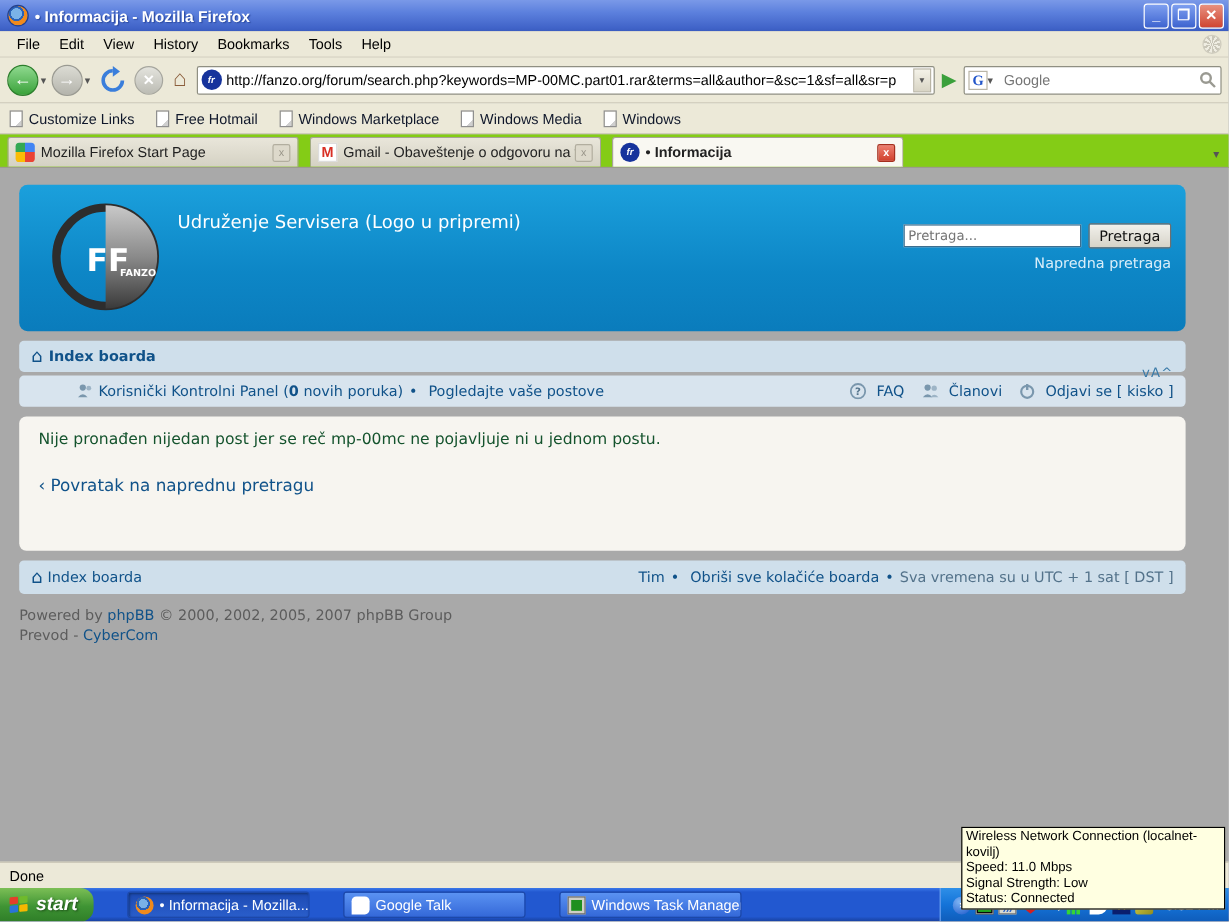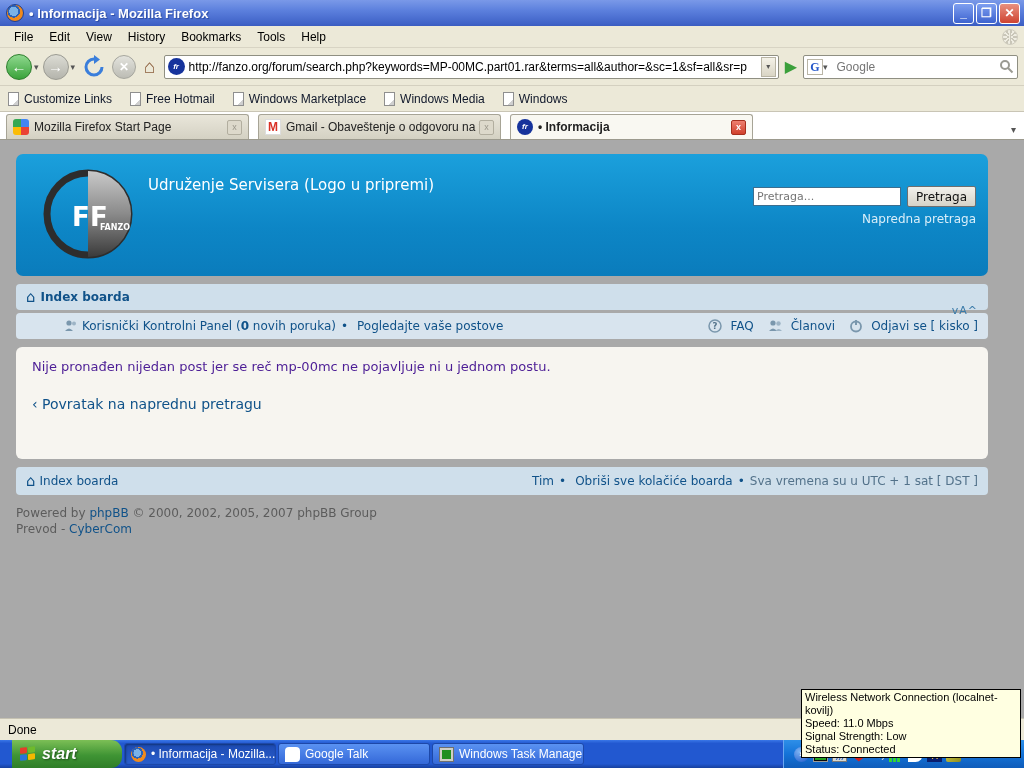--- a/index.html
+++ b/index.html
@@ -53,21 +53,21 @@
     text-align:center; line-height:15px; font-family:"Liberation Serif",serif; background:#fff; }
   .searchbox input { flex:1; border:none; outline:none; font-size:12px; color:#9a9a9a; background:transparent; padding-left:5px;}
 
   
   .bookbar { position:absolute; top:86px; left:0; width:1024px; height:26px; background:#ece9d8;
     display:flex; align-items:center; padding:0 8px; gap:18px; border-bottom:1px solid #c9c5b5; }
   .bkitem { display:flex; align-items:center; gap:5px; font-size:12px; color:#0f172a; }
   .pageicon { width:11px; height:14px; background:linear-gradient(135deg,#fff 75%, #cfcfcf 76%); border:1px solid #8f8f8f; }
 
   
-  .tabstrip { position:absolute; top:112px; left:0; width:1024px; height:28px; background:#ffffff;
+  .tabstrip { position:absolute; top:112px; left:0; width:1024px; height:28px; background:#84cc16;
     display:flex; align-items:flex-end; padding:3px 4px 0 6px; border-bottom:1px solid #9c9a8e; }
   .tab { width:243px; height:25px; display:flex; align-items:center; padding:0 6px; margin-right:9px;
     background:linear-gradient(180deg,#e9e6da,#d4d1c3); border:1px solid #a7a496; border-bottom:none;
     border-radius:3px 3px 0 0; font-size:12px; color:#222; }
   .tab.active { background:#f9f8f2; font-weight:bold; }
   .tab .lbl { flex:1; white-space:nowrap; overflow:hidden; }
   .tabclose { width:15px; height:15px; border-radius:2px; border:1px solid #b2ae9f; background:#ddd9cb;
     color:#9a968a; font-size:9px; line-height:13px; text-align:center; }
   .tabclose.red { background:linear-gradient(180deg,#ee8070,#d0402c); border-color:#a52f1e; color:#fff; font-weight:bold; }
   .ticon { width:16px; height:16px; margin-right:5px; flex:0 0 auto; }
@@ -98,21 +98,21 @@
   .crumb { font-weight:bold; margin-left:5px; }
   .spacer { flex:1; }
   .fontwidget { color:#3a7aa8; font-size:11px; letter-spacing:1px;margin-top:27px; }
   .navlink { color:#105289; margin-left:4px; }
   .navsep { color:#105289; margin:0 5px; }
   .righticons { display:flex; align-items:center; gap:4px; margin-left:14px; }
   .homeglyph { color:#105289; font-size:15px; line-height:16px; }
 
   .panel { background:#f7f5f0; border-radius:6px; margin-top:8px; padding:12px 16px 16px; min-height:112px; }
   .panel h2 { font-size:17px; font-weight:normal; color:#2d7091; padding-bottom:7px; border-bottom:1px solid #d2cec4; margin-bottom:14px; }
-  .panel .msg { font-size:13px; color:#4c1d95; margin-bottom:20px; }
+  .panel .msg { font-size:13px; color:#14532d; margin-bottom:20px; }
   .backlink { font-size:14px; color:#105289; }
 
   .footerbar { height:28px; background:#cfdfeb; border-radius:4px; display:flex; align-items:center;
     padding:0 10px; margin-top:8px; font-size:12px; color:#105289; }
   .plainfoot { color:#53728a; }
   .copyright { text-align:left; font-size:12px; color:#5c5c5c; margin-top:10px; line-height:16px; }
   .copyright a, .bluelink { color:#105289; text-decoration:none; }
 
   
   .statusbar { position:absolute; top:718px; left:0; width:1024px; height:22px; background:#ece9d8;
@@ -120,27 +120,27 @@
     font-family:"Liberation Sans",sans-serif; }
 
   
   .tooltip { position:absolute; left:801px; top:689px; width:220px; background:#ffffe1; border:1px solid #000;
     font-size:11px; line-height:13px; color:#000; padding:1px 3px; z-index:60; font-family:"Liberation Sans",sans-serif; }
 
   
   .taskbar { position:absolute; top:740px; left:0; width:1024px; height:28px;
     background:linear-gradient(180deg,#3a77e8 0%,#2258d0 12%,#2258d0 85%,#17409e 100%);
     display:flex; align-items:center; }
-  .startbtn { height:28px; width:110px; border-radius:0 11px 11px 0;
+  .startbtn { height:28px; width:78px; border-radius:0 11px 11px 0;
     background:linear-gradient(180deg,#7cbf56 0%,#3f9434 55%,#2f7e28 100%);
     display:flex; align-items:center; gap:6px; padding-left:8px;
-    color:#fff; font-size:16px; font-weight:bold; font-style:italic; text-shadow:1px 1px 2px #1d4d18;margin-left:12px; }
+    color:#fff; font-size:16px; font-weight:bold; font-style:italic; text-shadow:1px 1px 2px #1d4d18; }
   .flag { width:16px; height:15px; display:grid; grid-template-columns:7px 7px; grid-template-rows:6px 6px; gap:1px; transform:skewY(-6deg); }
   .flag i { display:block; border-radius:1px; }
-  .taskbtn { height:22px; width:152px; margin-left:2px; border-radius:3px; display:flex; align-items:center; gap:5px;
+  .taskbtn { height:22px; width:152px; margin-left:28px; border-radius:3px; display:flex; align-items:center; gap:5px;
     padding:0 6px; background:linear-gradient(180deg,#5a92f2,#3468d8); border:1px solid #1d48a8;
     color:#fff; font-size:12px; white-space:nowrap; overflow:hidden; }
   .taskbtn.pressed { background:linear-gradient(180deg,#1d4ab2,#2a5ecb); box-shadow:inset 1px 1px 2px #123579; }
   .tico { width:15px; height:15px; flex:0 0 auto; }
   .tico.ff { border-radius:50%; background:radial-gradient(circle at 42% 40%, #7ab2e8 0 30%, #2a62b8 31% 44%, #f08a1d 45% 100%); }
   .tico.talk { background:#fff; border-radius:4px 4px 4px 0; }
   .tico.tmgr { background:#cfcfc5; border:1px solid #6f6f6f; padding:2px; }
   .tico.tmgr i { display:block; width:100%; height:100%; background:#1f8f1f; }
   .tray { margin-left:auto; height:28px; display:flex; align-items:center; gap:4px; padding:0 8px 0 10px;
     background:linear-gradient(180deg,#2e8fe8 0%,#1473d8 50%,#0f5cba 100%); border-left:1px solid #6aa6f0; }

